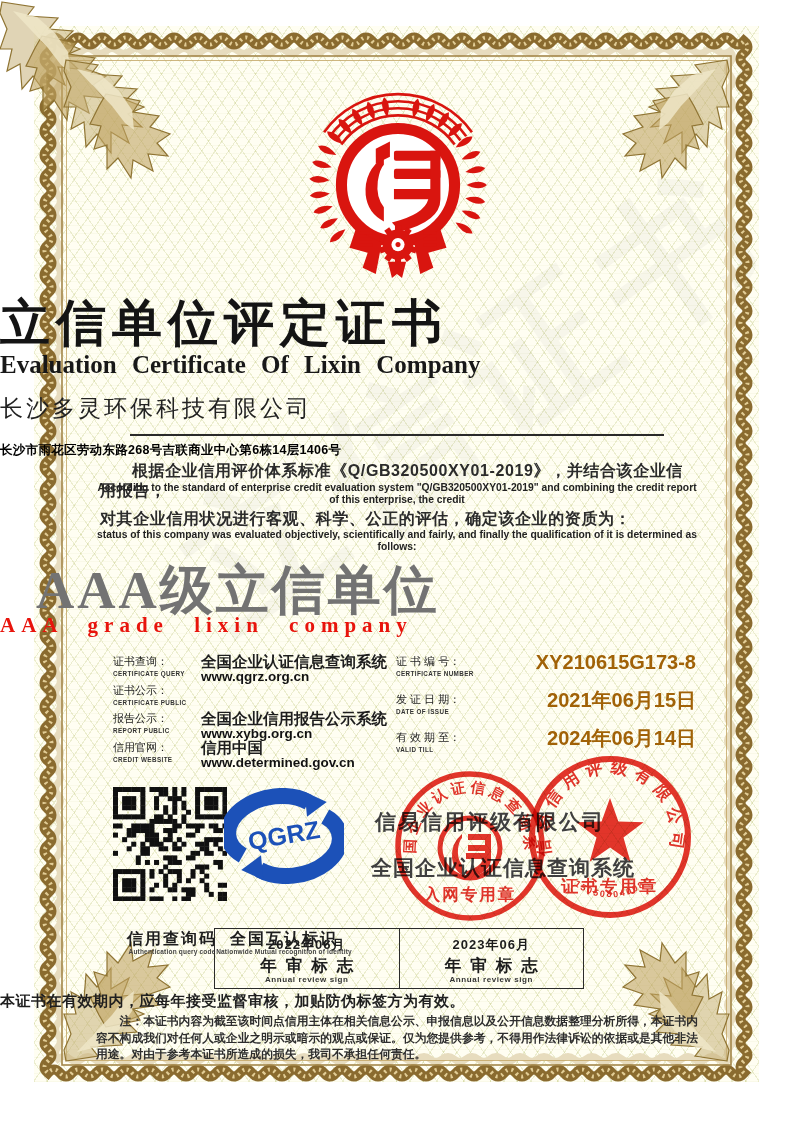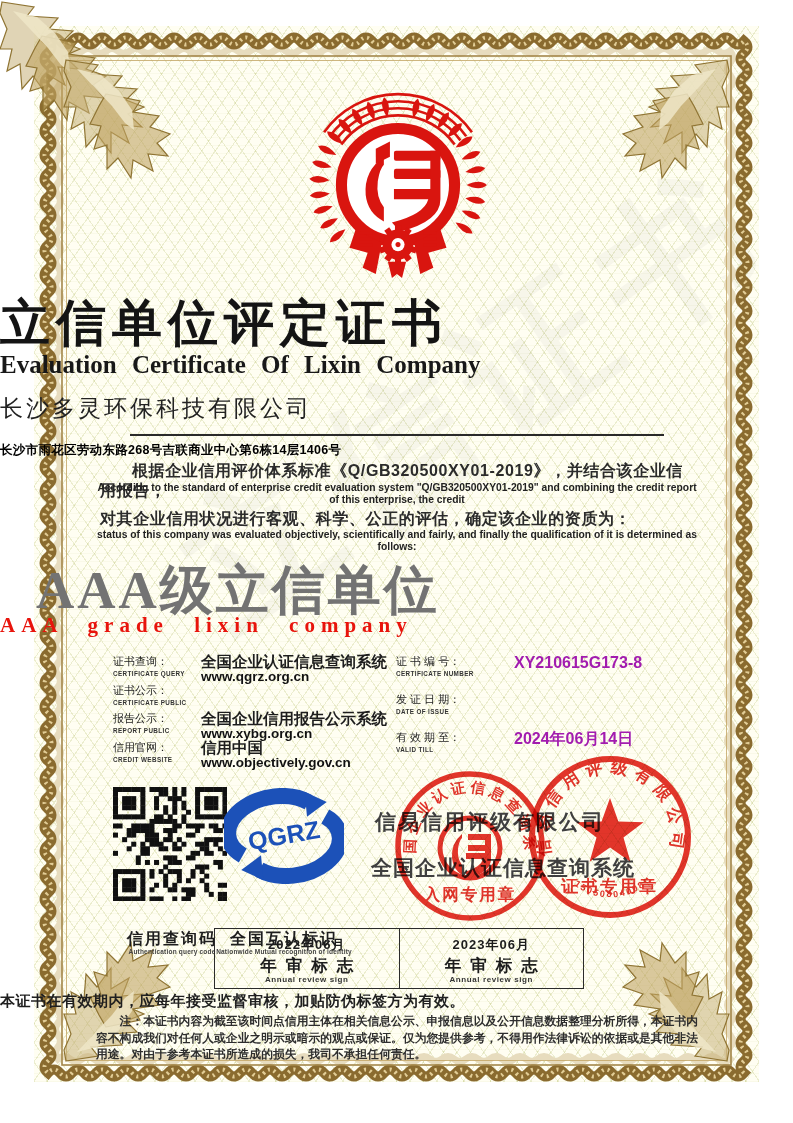--- a/index.html
+++ b/index.html
@@ -37,21 +37,21 @@
   #info-left .row{height:28.5px;display:flex;}
   #info-left .lbl{width:88px;}
   #info-right{left:396px;top:653px;width:300px;}
   #info-right .row{height:38px;display:flex;}
   #info-right .lbl{width:118px;}
   .lbl-cn{font-size:11px;font-weight:400;color:#1d1d1d;white-space:nowrap;line-height:17px;}
   .lbl-en{font-size:6.3px;font-weight:700;color:#333;letter-spacing:.4px;line-height:7px;white-space:nowrap;}
   .val{flex:1;}
   .val-cn{font-size:15.5px;font-weight:600;color:#1d1d1d;line-height:17px;white-space:nowrap;}
   .val-url{font-size:13.5px;font-weight:800;color:#111;line-height:14px;}
-  .val-lg{font-size:16px;font-weight:600;color:#a21caf;line-height:19px;}
+  .val-lg{font-size:20px;font-weight:600;color:#a16207;line-height:19px;text-align:right;}
   .cap-cn{font-size:16px;font-weight:800;color:#1e1e1e;letter-spacing:2px;line-height:18px;text-align:center;margin-top:42px;}
   .cap-en{font-size:6.5px;font-weight:700;color:#444;line-height:8px;text-align:center;letter-spacing:.2px;}
   #qr-wrap{left:113px;top:787px;width:118px;}
   #logo-wrap{left:224px;top:788px;width:120px;}
   #qr-cap{left:105px;top:888px;width:134px;}
   #logo-cap{left:214px;top:888px;width:140px;}
   .issuer-line{color:#3f3f3f;font-weight:600;white-space:nowrap;}
   #issuer1{left:375px;top:808px;font-size:21px;letter-spacing:2px;}
   #issuer2{left:371px;top:854px;font-size:21px;letter-spacing:1px;}
   .stamp{position:absolute;opacity:.92;mix-blend-mode:multiply;}
@@ -198,39 +198,42 @@
       <div class="val-url">www.xybg.org.cn</div>
       </div>
   </div>
   <div class="row">
     <div class="lbl">
         <div class="lbl-cn">信用官网：</div>
       <div class="lbl-en">CREDIT WEBSITE</div>
       </div>
     <div class="val">
         <div class="val-cn">信用中国</div>
-      <div class="val-url">www.objectively.gov.cn</div>
+      <div class="val-url">www.determined.gov.cn</div>
       </div>
   </div>
 </div>
 
 <div class="abs info-col" id="info-right">
   <div class="row">
     <div class="lbl">
         <div class="lbl-cn">证 书 编 号：</div>
       <div class="lbl-en">CERTIFICATE NUMBER</div>
       </div>
     <div class="val">
         <div class="val-lg">XY210615G173-8</div>
       </div>
   </div>
   <div class="row">
     <div class="lbl">
         <div class="lbl-cn">发 证 日 期：</div>
       <div class="lbl-en">DATE  OF  ISSUE</div>
+      </div>
+    <div class="val">
+        <div class="val-lg">2021年06月15日</div>
       </div>
   </div>
   <div class="row">
     <div class="lbl">
         <div class="lbl-cn">有 效 期 至：</div>
       <div class="lbl-en">VALID  TILL</div>
       </div>
     <div class="val">
         <div class="val-lg">2024年06月14日</div>
       </div>

